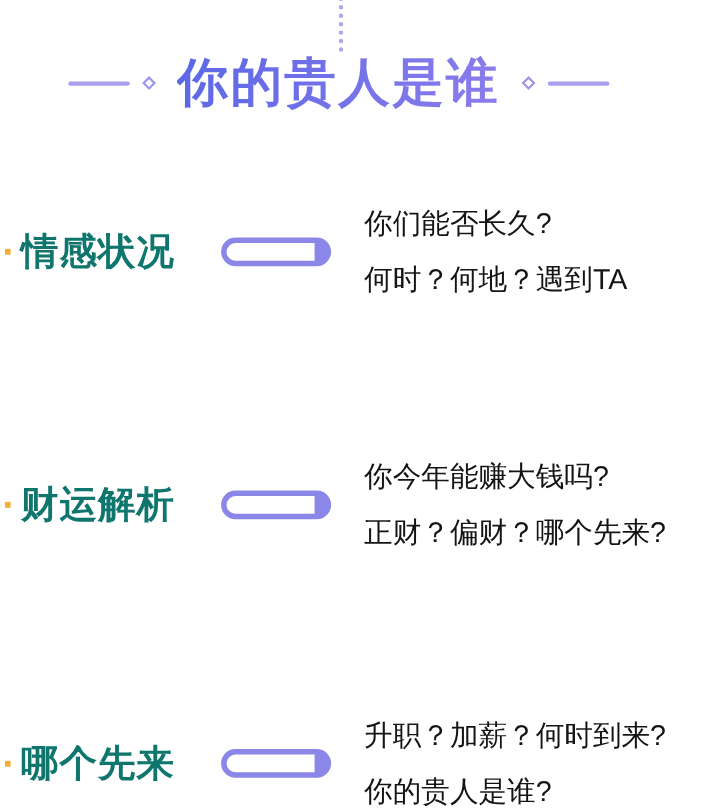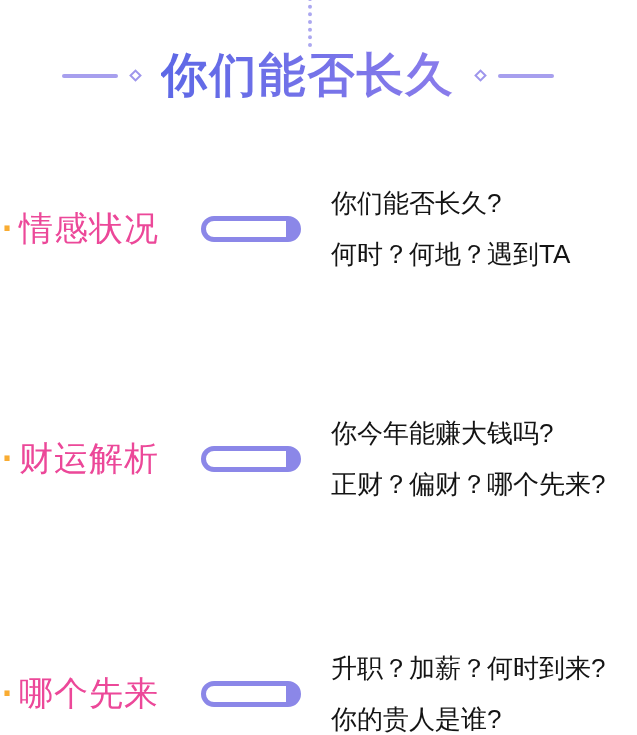--- a/index.html
+++ b/index.html
@@ -76,23 +76,23 @@
     flex: 0 0 auto;
   }
   .bullet {
     color: #F9AC32;
     font-size: 36px;
     font-weight: bold;
     margin-right: 5px;
     line-height: 1;
   }
   .label {
-    color: #ec4899;
+    color: #0f766e;
     font-size: 34px;
-    font-weight: normal;
+    font-weight: bold;
     letter-spacing: 1px;
   }
 
   .capsule {
     flex: 0 0 auto;
     width: 100px; height: 26px;
     margin-left: 42px;
     background: #ffffff;
     border: 5px solid #8B87E8;
     border-right-width: 15px;
@@ -110,21 +110,21 @@
 </head>
 <body>
 
 <div class="page">
 
   <div class="dotted-line"></div>
 
   <div class="title-row">
     <span class="decor-line"></span>
     <span class="diamond"></span>
-    <h1 class="title">你们能否长久</h1>
+    <h1 class="title">你的贵人是谁</h1>
     <span class="diamond"></span>
     <span class="decor-line"></span>
   </div>
 
   <div class="section s1">
     <div class="label-wrap">
       <span class="bullet">·</span>
       <span class="label">情感状况</span>
     </div>
     <div class="capsule"></div>

